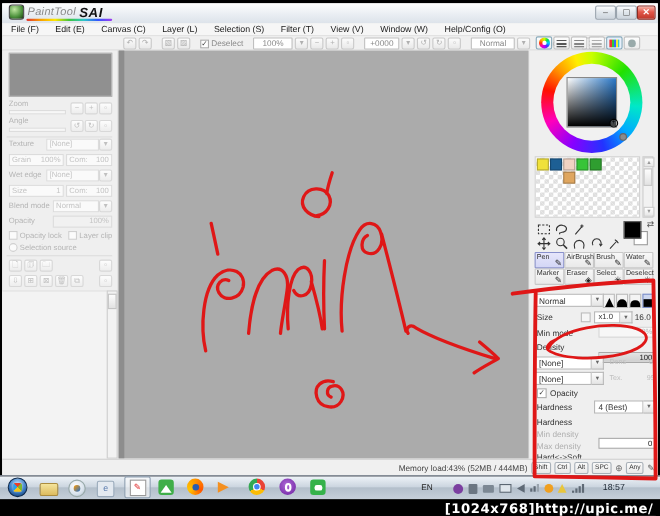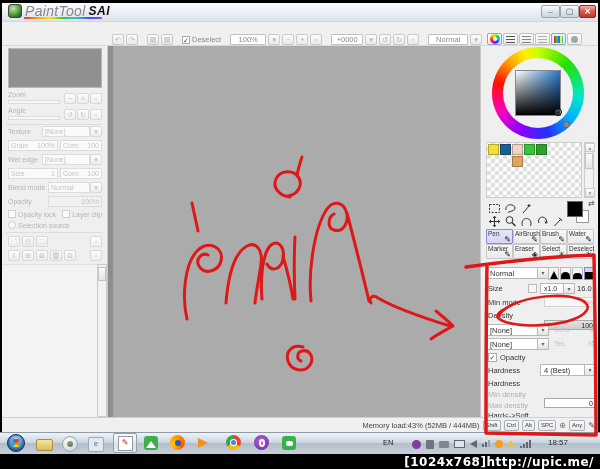--- a/index.html
+++ b/index.html
@@ -4,21 +4,21 @@
 <style>
   html,body{margin:0;padding:0;background:#000;}
   #screen{position:relative;width:600px;height:469px;background:#000;overflow:hidden;
     font-family:"Liberation Sans",sans-serif;-webkit-font-smoothing:antialiased;}
   .r{position:absolute;}
   .win{left:2px;top:3px;width:596px;height:429px;background:#f0f0f0;border:0;box-sizing:border-box;}
   
   .titlebar{left:2px;top:3px;width:596px;height:18px;background:linear-gradient(#fefefe,#eaeef3 55%,#dde3ea);border-bottom:1px solid #cfd6de;}
   .brandwrap{left:8px;top:4px;height:14px;display:flex;align-items:center;gap:3px;}
   .brandicon{width:12px;height:12px;border-radius:3px;background:radial-gradient(circle at 35% 30%,#bfe8a0,#4a8f3a 60%,#1e3a14);border:1px solid #444;}
-  .brandtxt1{font-style:italic;font-size:14px;color:#888;letter-spacing:.3px;}
+  .brandtxt1{font-style:italic;font-size:10px;color:#888;letter-spacing:.3px;}
   .brandtxt2{font-style:italic;font-weight:bold;font-size:12px;color:#111;letter-spacing:.5px;}
   .brandline{left:24px;top:17px;width:78px;height:2px;background:linear-gradient(90deg,#e23333,#f9a100,#ffe600,#3ec43e,#2ec8c8,#3355ff,#a23cf0);border-radius:1px;}
   .wctl{top:5px;height:13px;border-radius:2px;border:1px solid #9aa4ae;display:flex;align-items:center;justify-content:center;font-size:8px;color:#555;background:linear-gradient(#fcfdfe,#dfe5eb 50%,#cdd5dd);box-sizing:border-box;}
   .wclose{background:linear-gradient(#f7b3a6,#e2574a 45%,#c0392c);border-color:#8d2b22;color:#fff;font-weight:bold;}
   .menubar{left:2px;top:21px;width:596px;height:12px;background:#f6f6f6;border-bottom:1px solid #ddd;display:flex;align-items:center;padding-left:8px;box-sizing:border-box;gap:15px;}
   .menuitem{font-size:8px;color:#1a1a1a;white-space:nowrap;}
   .toolbar{left:2px;top:33px;width:596px;height:13px;background:#f0f0f0;border-bottom:1px solid #d8d8d8;box-sizing:border-box;}
   .trow{display:flex;align-items:center;gap:2px;}
   .tbtn{width:12px;height:11px;border:1px solid #c9c9c9;border-radius:2px;background:linear-gradient(#fcfcfc,#e9e9e9);color:#b0b0b0;font-size:7px;line-height:10px;text-align:center;box-sizing:border-box;}
   .tfield{height:11px;border:1px solid #c0c0c0;background:#fff;color:#8a8a8a;font-size:7.5px;line-height:10px;text-align:center;box-sizing:border-box;border-radius:1px;}
@@ -89,20 +89,31 @@
   <div class="r wctl" style="left:541px;width:19px;">
       <span>–</span>
     </div>
   <div class="r wctl" style="left:560px;width:19px;">
       <span>▢</span>
     </div>
   <div class="r wctl wclose" style="left:579px;width:17px;">
       <span>✕</span>
     </div>
 
+  <div class="r menubar">
+    <span class="menuitem">File (F)</span>
+    <span class="menuitem">Edit (E)</span>
+    <span class="menuitem">Canvas (C)</span>
+    <span class="menuitem">Layer (L)</span>
+    <span class="menuitem">Selection (S)</span>
+    <span class="menuitem">Filter (T)</span>
+    <span class="menuitem">View (V)</span>
+    <span class="menuitem">Window (W)</span>
+    <span class="menuitem">Help/Config (O)</span>
+  </div>
 
   <div class="r toolbar"></div>
   <div class="r trow" style="left:112px;top:34px;">
     <div class="tbtn">↶</div>
     <div class="tbtn">↷</div>
     <div style="width:5px"></div>
     <div class="tbtn">▧</div>
     <div class="tbtn">▨</div>
     <div style="width:5px"></div>
     <span class="cb">✓</span>

